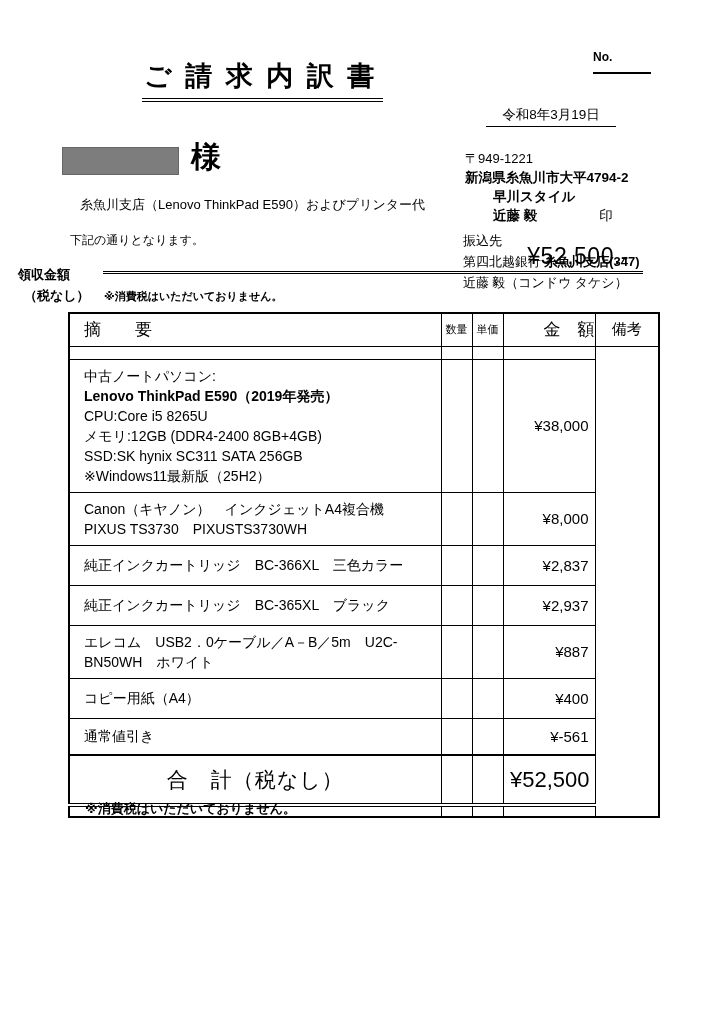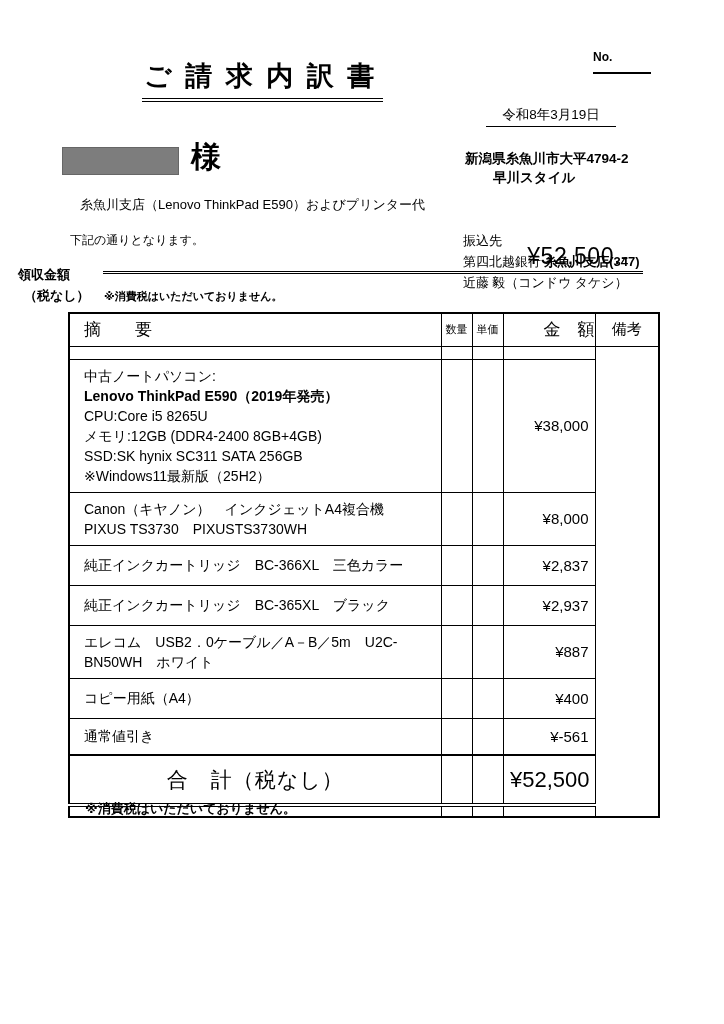--- a/index.html
+++ b/index.html
@@ -132,22 +132,26 @@
   <div class="abs doc-title">ご 請 求 内 訳 書</div>
 
   <div class="abs doc-date">令和8年3月19日</div>
 
   <div class="abs redacted-box"></div>
   <div class="abs salutation">様</div>
 
   <div class="abs subject">糸魚川支店（Lenovo ThinkPad E590）およびプリンター代</div>
 
   <div class="abs sender">
+    <div class="postal">〒949-1221</div>
     <div class="addr">新潟県糸魚川市大平4794-2</div>
     <div class="co">早川スタイル</div>
+    <div class="nm">
+      <span>近藤 毅</span><span class="seal">印</span>
+    </div>
   </div>
 
   <div class="abs intro">下記の通りとなります。</div>
 
   <div class="abs bank">
     <div>振込先</div>
     <div>
       <span>第四北越銀行 </span><span class="branch-bold">糸魚川支店(347)</span>
     </div>
     <div>近藤 毅（コンドウ タケシ）</div>

